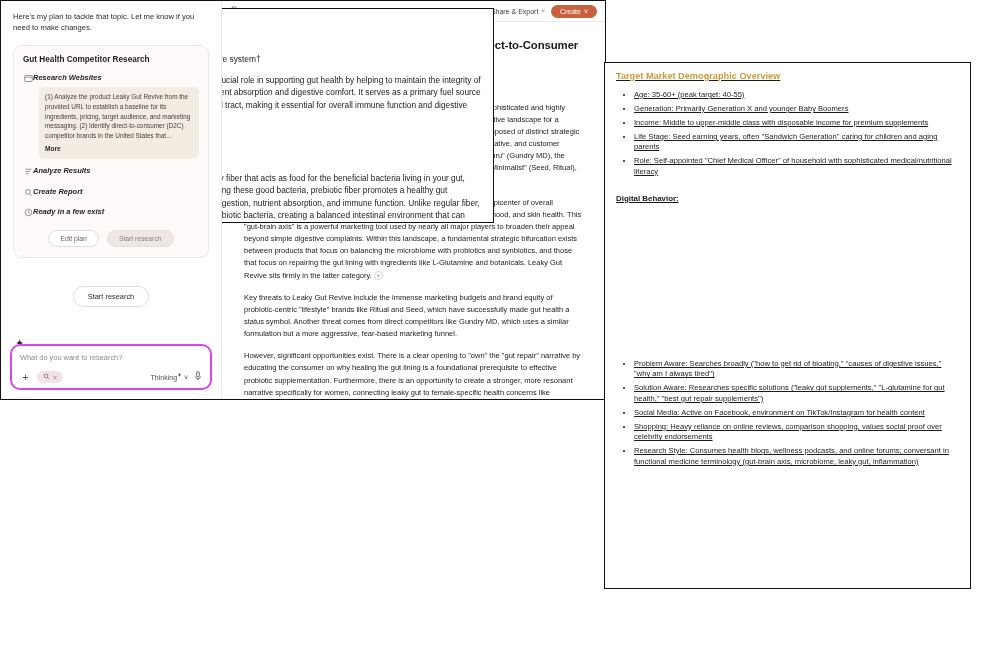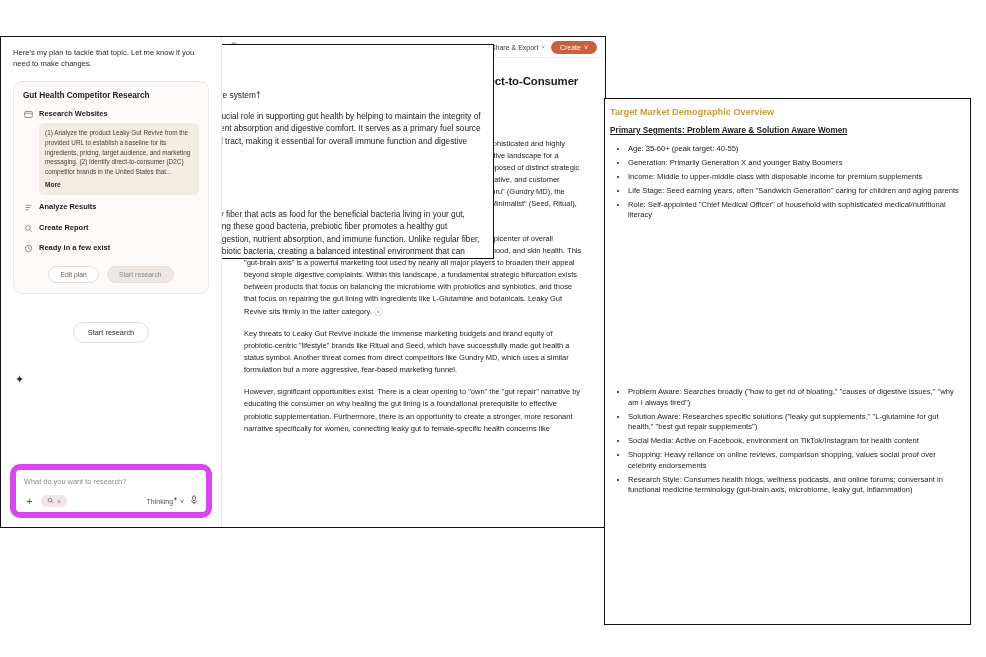--- a/index.html
+++ b/index.html
@@ -45,24 +45,25 @@
   #ingredients .ing-body {
     margin: 9px 0 0 0;
     font-size: 8.3px;
     line-height: 1.5;
   }
   #ingredients .blk { margin-top: 13px; }
 
   
   #target {
     left: 604px; top: 62px; width: 367px; height: 527px;
-    padding: 8px 5px;
+    padding: 8px 11px;
     font-size: 7.6px;
     color: #1b1b1b;
     overflow: hidden;
+    text-decoration: underline;
   }
   #target .t-title {
     color: #c89b3c;
     font-weight: bold;
     font-size: 9.2px;
     margin: 0 0 9px 0;
   }
   #target .t-h2 {
     font-weight: bold;
     font-size: 8.2px;
@@ -80,26 +81,25 @@
   }
   #target li {
     margin-bottom: 3.5px;
     line-height: 1.38;
   }
   #target .spacer-big { height: 150px; }
   #target .gap { height: 13px; }
 
   
   #app {
-    left: 22px; top: 232px; width: 606px; height: 492px;
+    left: 22px; top: 232px; width: 606px; height: 400px;
     border: 1.5px solid #111;
     background: #fff;
     display: flex;
     overflow: hidden;
-    margin-top: 36px;
   }
 
   
   #chat {
     width: 221px;
     background: #fff;
     position: relative;
     display: flex;
     flex-direction: column;
     border-right: 1px solid #e9e7e4;
@@ -122,23 +122,23 @@
     padding: 9px 9px 10px 9px;
   }
   .plan-title {
     font-size: 8.2px;
     font-weight: bold;
     color: #1f1d1b;
     margin-bottom: 9px;
   }
   .plan-step {
     display: flex;
-    gap: 6px;
     align-items: flex-start;
     margin-bottom: 4px;
+    font-style: italic;
   }
   .plan-step .ic {
     width: 10px; height: 10px;
     flex: 0 0 10px;
     color: #7a6f68;
     display: flex; align-items: center; justify-content: center;
     font-size: 8px;
     margin-top: 0.5px;
   }
   .plan-step .lbl {
@@ -196,21 +196,21 @@
     padding: 5px 14px;
   }
   .sparkle {
     margin: 30px 0 0 2px;
     font-size: 11px;
     color: #2b2926;
   }
   
   #composer {
     margin: 0 9px 9px 9px;
-    border: 6px solid #d946ef;
+    border: 2px solid #d946ef;
     border-radius: 10px;
     background: #fff;
     padding: 7px 8px 5px 8px;
   }
   #composer .ph {
     font-size: 7.4px;
     color: #8f8a85;
     margin-bottom: 9px;
   }
   #composer .row {
@@ -336,29 +336,29 @@
 
     <div class="blk">
       <div class="ing-name">Prebiotic Fiber</div>
       <div class="ing-sub">Helps promote a healthy gut microbiome†</div>
       <div class="ing-body">Prebiotic fiber is a specialized type of dietary fiber that acts as food for the beneficial bacteria living in your gut, helping them thrive and multiply. By nourishing these good bacteria, prebiotic fiber promotes a healthy gut microbiome, which is essential for optimal digestion, nutrient absorption, and immune function. Unlike regular fiber, prebiotics specifically target and support probiotic bacteria, creating a balanced intestinal environment that can improve digestive</div>
     </div>
   </div>
 
   <div class="panel" id="target">
     <div class="t-title">Target Market Demographic Overview</div>
-    <div class="t-h2">Primary Segments: Problem Aware &amp; Solution Aware Women</div>
     <ul>
       <li>Age: 35-60+ (peak target: 40-55)</li>
       <li>Generation: Primarily Generation X and younger Baby Boomers</li>
       <li>Income: Middle to upper-middle class with disposable income for premium supplements</li>
       <li>Life Stage: Seed earning years, often "Sandwich Generation" caring for children and aging parents</li>
       <li>Role: Self-appointed "Chief Medical Officer" of household with sophisticated medical/nutritional literacy</li>
     </ul>
     <div class="gap"></div>
+    <div class="t-h3">Digital Behavior:</div>
     <div class="spacer-big"></div>
     <ul>
       <li>Problem Aware: Searches broadly ("how to get rid of bloating," "causes of digestive issues," "why am I always tired")</li>
       <li>Solution Aware: Researches specific solutions ("leaky gut supplements," "L-glutamine for gut health," "best gut repair supplements")</li>
       <li>Social Media: Active on Facebook, environment on TikTok/Instagram for health content</li>
       <li>Shopping: Heavy reliance on online reviews, comparison shopping, values social proof over celebrity endorsements</li>
       <li>Research Style: Consumes health blogs, wellness podcasts, and online forums; conversant in functional medicine terminology (gut-brain axis, microbiome, leaky gut, inflammation)</li>
     </ul>
   </div>
 

